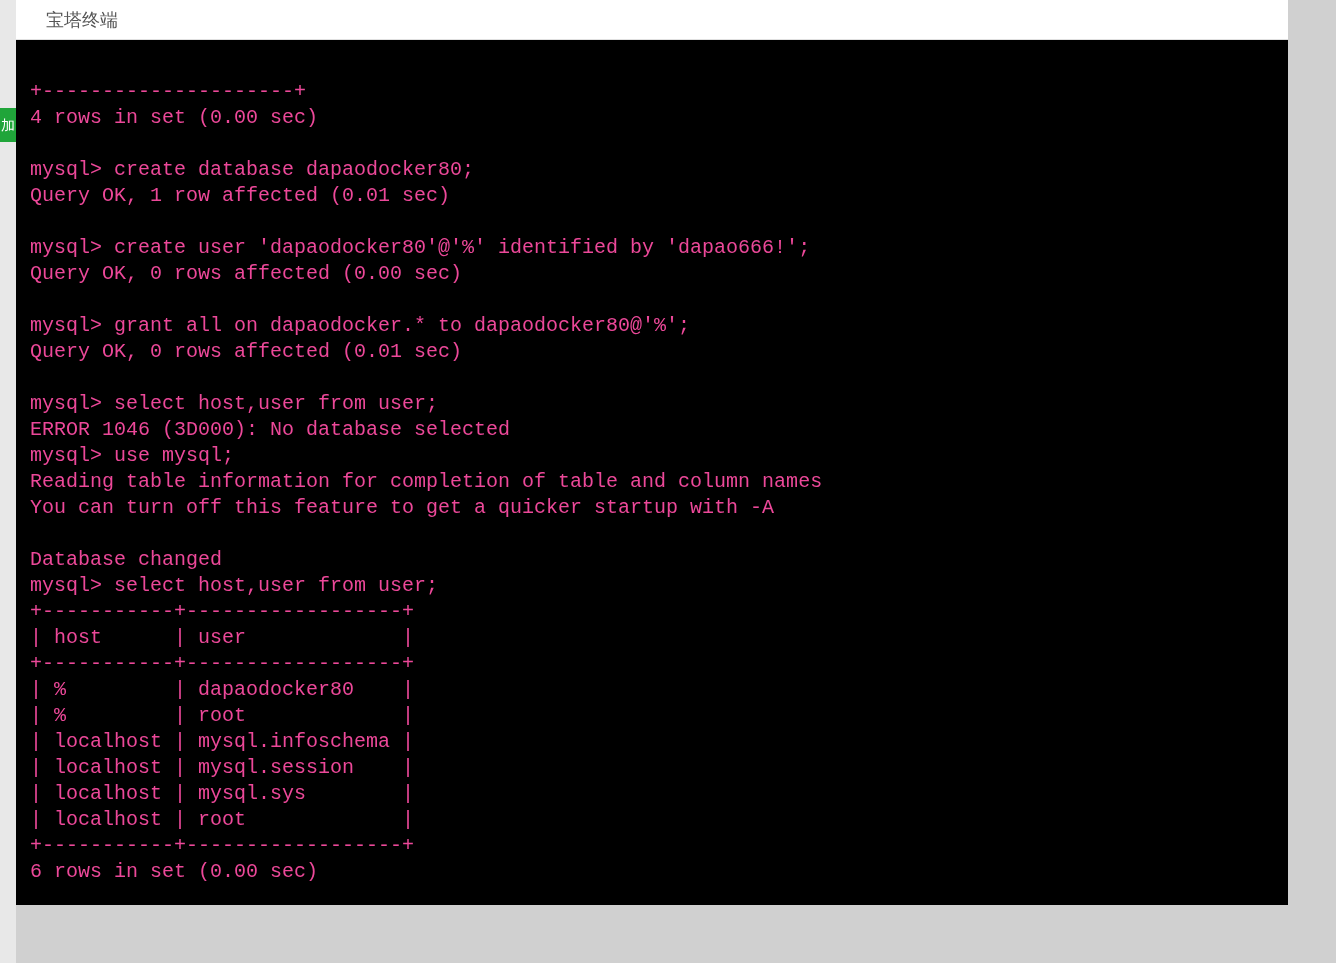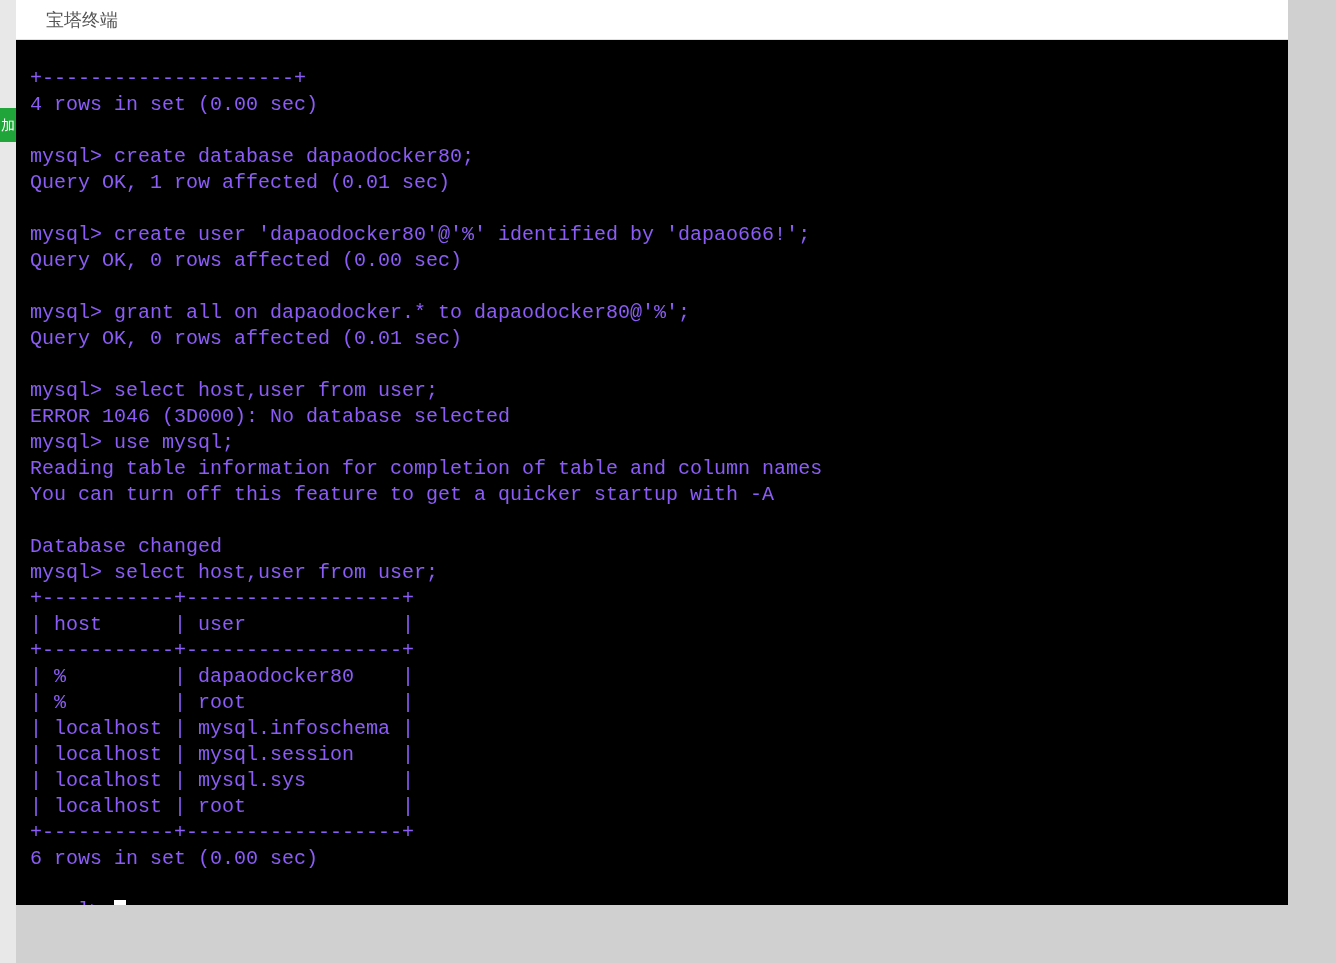--- a/index.html
+++ b/index.html
@@ -58,25 +58,25 @@
       align-items: center;
       padding-left: 30px;
     }
     .terminal-title {
       color: #555;
       font-size: 18px;
     }
     .terminal-body {
       flex: 1;
       background: #000;
-      color: #8b5cf6;
+      color: #ec4899;
       font-family: "Consolas", "Menlo", "Courier New", monospace;
       font-size: 20px;
       line-height: 26px;
-      padding: 0 14px;
+      padding: 13px 14px;
       white-space: pre;
       overflow: hidden;
     }
     .cursor {
       display: inline-block;
       width: 12px;
       height: 22px;
       background: #fff;
       vertical-align: text-bottom;
       margin-left: 0;

